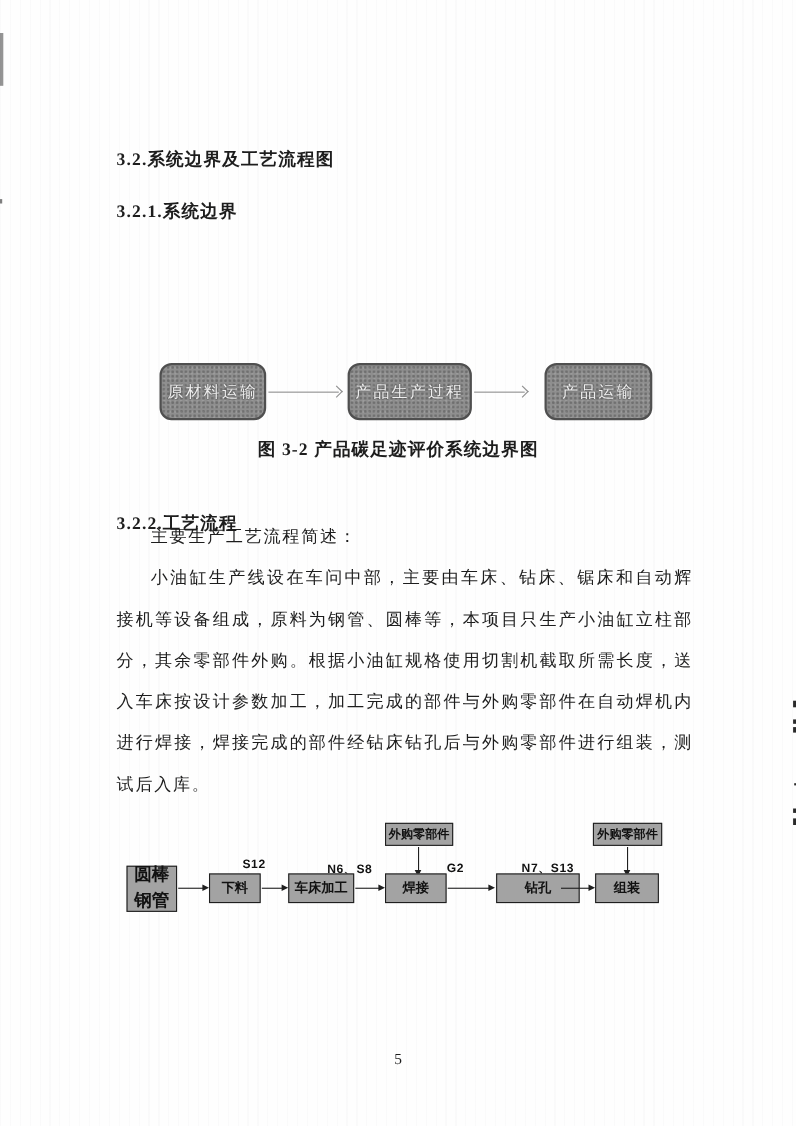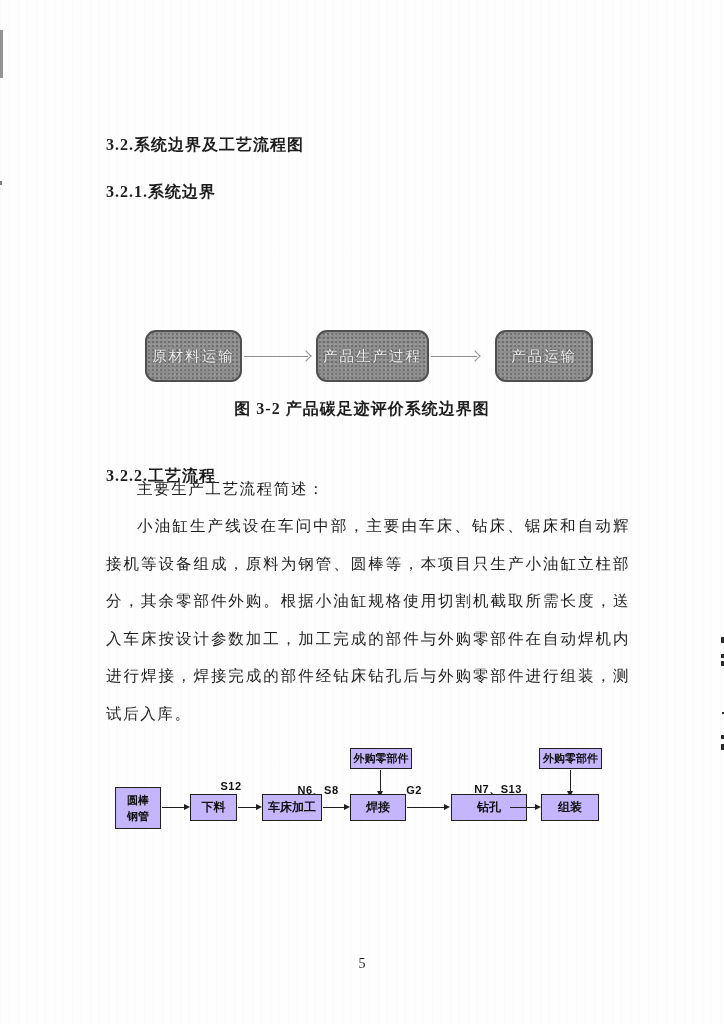--- a/index.html
+++ b/index.html
@@ -39,21 +39,21 @@
   .g-arrow .chev{
     position:absolute;right:-2px;top:-5px;width:8px;height:8px;
     border-top:1.6px solid #8f8f8f;border-right:1.6px solid #8f8f8f;
     transform:rotate(45deg);box-sizing:border-box;
   }
 
   
   .flow{font-family:"Liberation Sans","DejaVu Sans",sans-serif;}
   .flow-box{
     position:absolute;box-sizing:border-box;border:1.5px solid #1f1f1f;
-    background:#c4b5fd;color:#111;font-weight:bold;font-size:12px;
+    background:#a3a3a3;color:#111;font-weight:bold;font-size:12px;
     display:flex;align-items:center;justify-content:center;white-space:nowrap;
   }
   .flow-label{
     position:absolute;font-size:11px;font-weight:bold;color:#111;
     text-align:center;white-space:nowrap;letter-spacing:.5px;
   }
   .h-arrow{position:absolute;height:0;border-top:1.5px solid #1f1f1f;}
   .h-arrow .head{
     position:absolute;right:-5px;top:-4.2px;width:0;height:0;
     border-top:3.5px solid transparent;border-bottom:3.5px solid transparent;
@@ -111,21 +111,21 @@
       </div>
     <div class="v-arrow" style="left:570px;top:30px;height:22px;">
         <span class="head"></span>
       </div>
 
     <div class="flow-label" style="left:212px;top:40px;width:38px;">S12</div>
     <div class="flow-label" style="left:292px;top:43px;width:52px;">N6、S8</div>
     <div class="flow-label" style="left:401px;top:44px;width:26px;">G2</div>
     <div class="flow-label" style="left:469px;top:42px;width:58px;">N7、S13</div>
 
-    <div class="flow-box" style="left:115px;top:47px;width:46px;height:42px;font-size:11px;flex-direction:column;line-height:1.5;">
+    <div class="flow-box" style="left:115px;top:47px;width:46px;height:42px;font-size:16px;flex-direction:column;line-height:1.5;">
       <span>圆棒</span>
       <span>钢管</span>
     </div>
 
     <div class="flow-box" style="left:190px;top:54px;width:47px;height:27px;">下料</div>
     <div class="flow-box" style="left:262px;top:54px;width:60px;height:27px;">车床加工</div>
     <div class="flow-box" style="left:350px;top:54px;width:56px;height:27px;">焊接</div>
     <div class="flow-box" style="left:451px;top:54px;width:76px;height:27px;">钻孔</div>
     <div class="flow-box" style="left:541px;top:54px;width:58px;height:27px;">组装</div>
 

